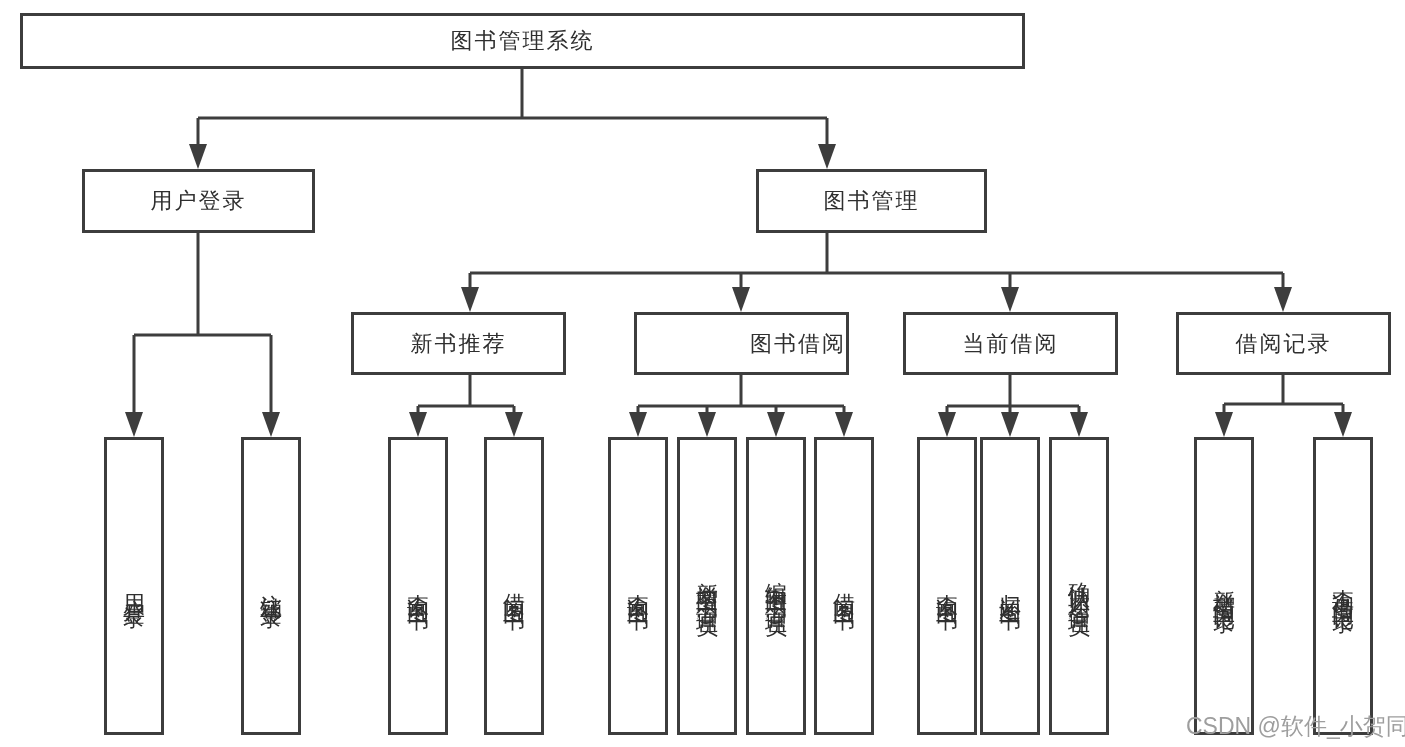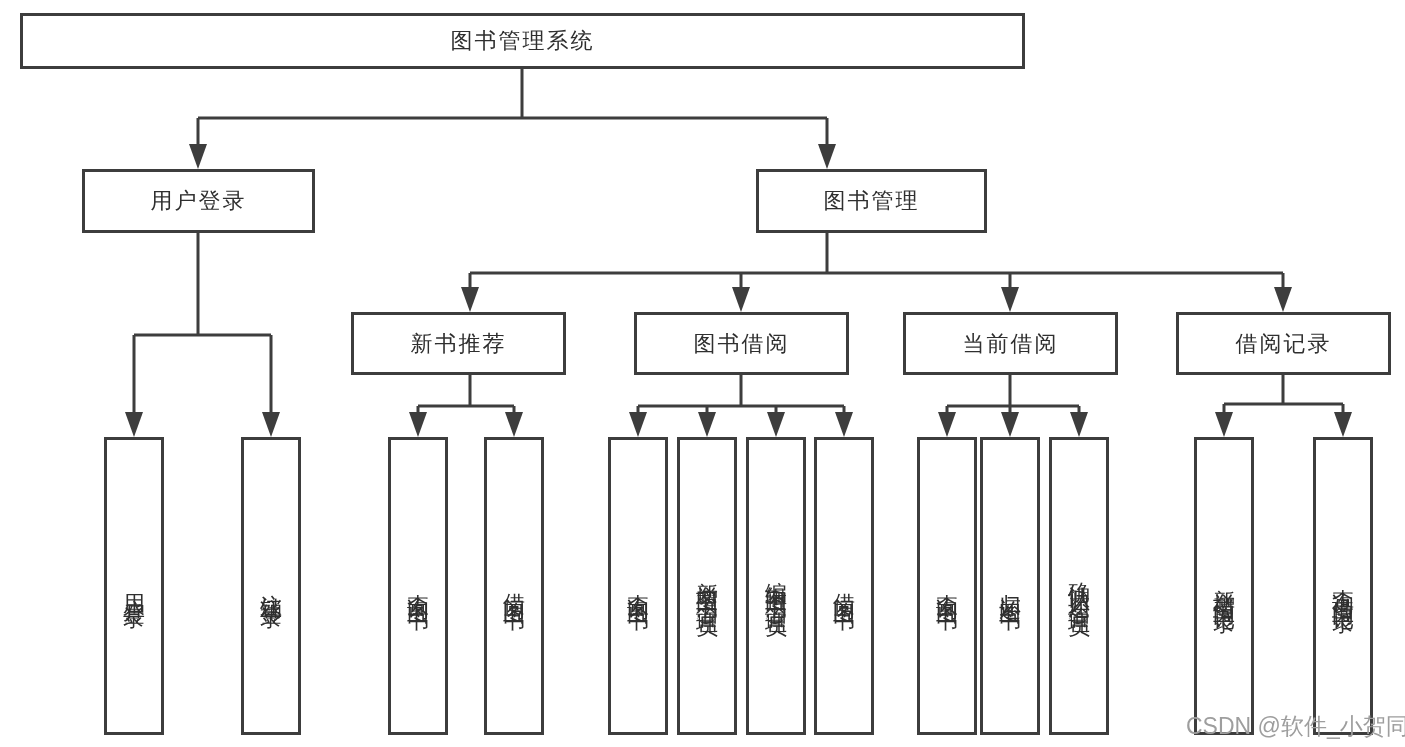--- a/index.html
+++ b/index.html
@@ -43,21 +43,21 @@
     line-height: 1;
   }
   
   .n-root { left: 20px; top: 13px; width: 1005px; height: 56px; }
   
   .n-ul { left: 82px;  top: 169px; width: 233px; height: 64px; }
   .n-bm { left: 712px; top: 169px; width: 231px; height: 64px; margin-left: 44px; }
   
   .lv3 { top: 312px; height: 63px; width: 215px; }
   .n-xs { left: 351px; }
-  .n-tb { left: 634px; }
+  .n-tb { left: 634px; justify-content: flex-end; }
   .n-dq { left: 903px; align-items: center; }
   .n-jy { left: 1176px; text-align: right; }
   
   .lv4 { top: 437px; height: 298px; width: 60px; }
   .n-g1c1 { left: 104px; }
   .n-g1c2 { left: 241px; }
   .n-g2c1 { left: 388px; }
   .n-g2c2 { left: 484px; }
   .n-g3c1 { left: 608px; }
   .n-g3c2 { left: 677px; }

